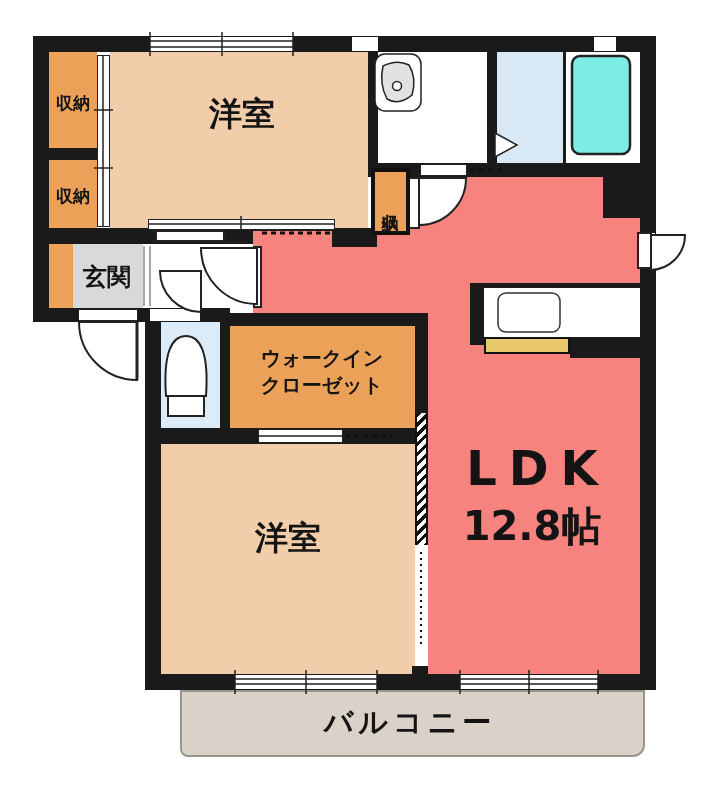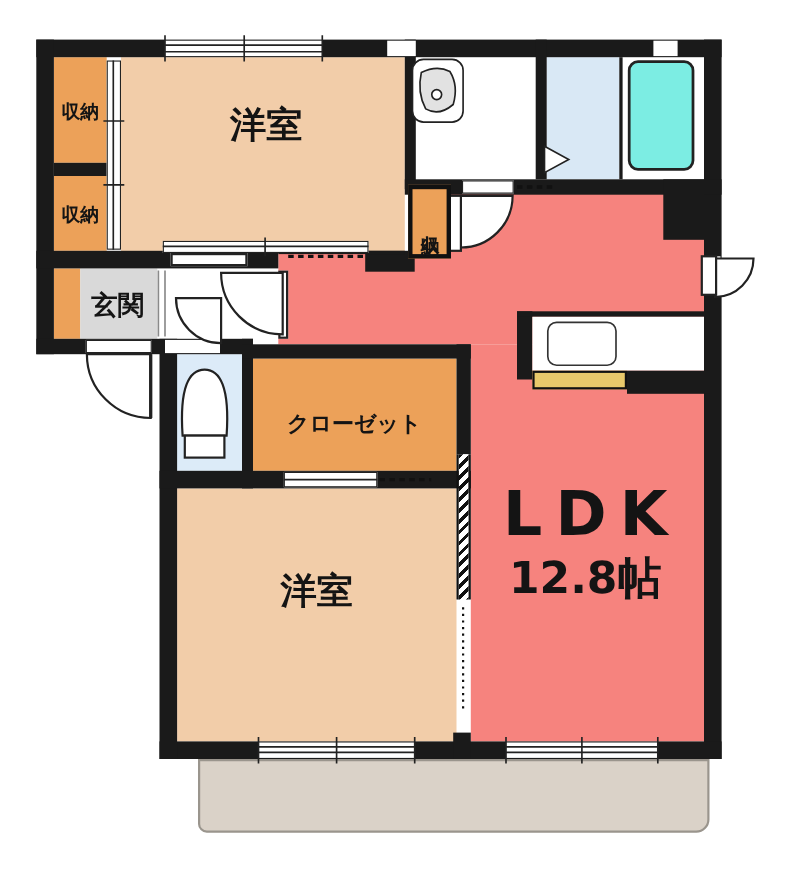--- a/index.html
+++ b/index.html
@@ -8,21 +8,21 @@
   .wall{position:absolute;background:var(--wall,#1a1a1a);}
   .fill{position:absolute;}
   .gap{position:absolute;background:#fff;}
   .gap.outlined{border:1px solid #222;box-sizing:border-box;}
   .leaf{position:absolute;background:#fff;border:2px solid #222;box-sizing:border-box;}
   .label{position:absolute;color:#141414;font-weight:bold;white-space:nowrap;
          transform:translate(-50%,-50%);text-align:center;line-height:1;}
   .room-big{font-size:33px;}
   .room-mid{font-size:20px;}
   .room-small{font-size:17px;}
-  .ldk-main{font-size:56px;letter-spacing:12px;}
+  .ldk-main{font-size:48px;letter-spacing:12px;}
   .ldk-size{font-size:40px;}
   .balc{font-size:29px;letter-spacing:5px;}
   .vtext{position:absolute;color:#141414;font-weight:bold;font-size:17px;
          writing-mode:vertical-rl;text-orientation:upright;letter-spacing:2px;
          transform:translate(-50%,-50%);}
   .zigzag{position:absolute;background:repeating-linear-gradient(135deg,#111 0 3px,#fff 3px 7px);
           border-left:2px solid #111;border-right:2px solid #111;box-sizing:border-box;}
   svg{position:absolute;left:0;top:0;pointer-events:none;}
   .balcony-floor{position:absolute;background:var(--balcony,#DAD2C8);
                  border:2px solid #9a958d;box-sizing:border-box;
@@ -154,23 +154,25 @@
     </g>
   </svg>
 
   <div class="label room-big" style="left:242px;top:113px;">洋室</div>
 
   <div class="label room-big" style="left:288px;top:537px;">洋室</div>
 
   <div class="label ldk-main" style="left:538px;top:468px;">LDK</div>
   <div class="label ldk-size" style="left:532px;top:526px;text-align:center;">12.8帖</div>
 
+  <div class="label room-mid" style="left:322px;top:358px;">ウォークイン</div>
   <div class="label room-mid" style="left:322px;top:385px;">クローゼット</div>
 
   <div class="label room-small" style="left:73px;top:103px;">収納</div>
   <div class="label room-small" style="left:73px;top:196px;">収納</div>
 
   <div class="fill" style="left:371px;top:168px;width:39px;height:67px;background:var(--storage);border:4px solid #111;box-sizing:border-box;"></div>
   <div class="vtext" style="left:391px;top:202px;">収納</div>
 
   <div class="label" style="left:107px;top:277px;font-size:24px;">玄関</div>
+  <div class="label balc" style="left:410px;top:722px;">バルコニー</div>
 
 </div>
 
 </body></html>

